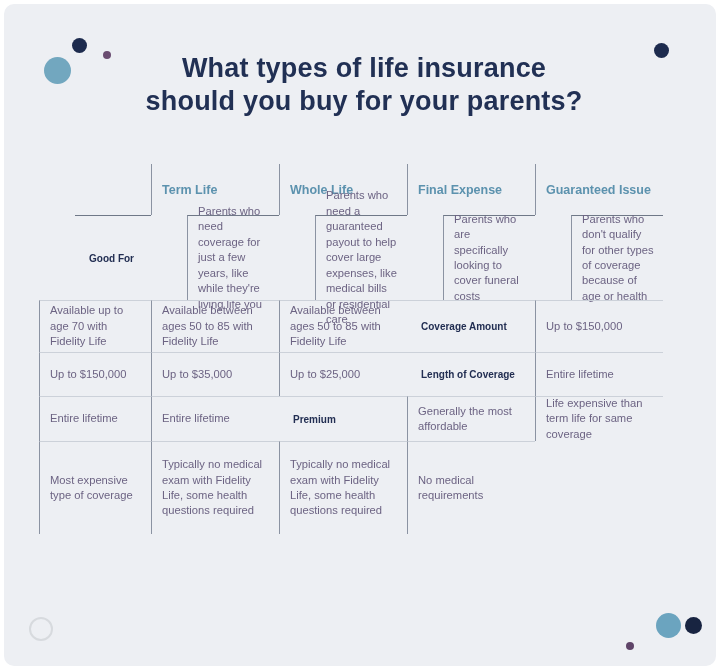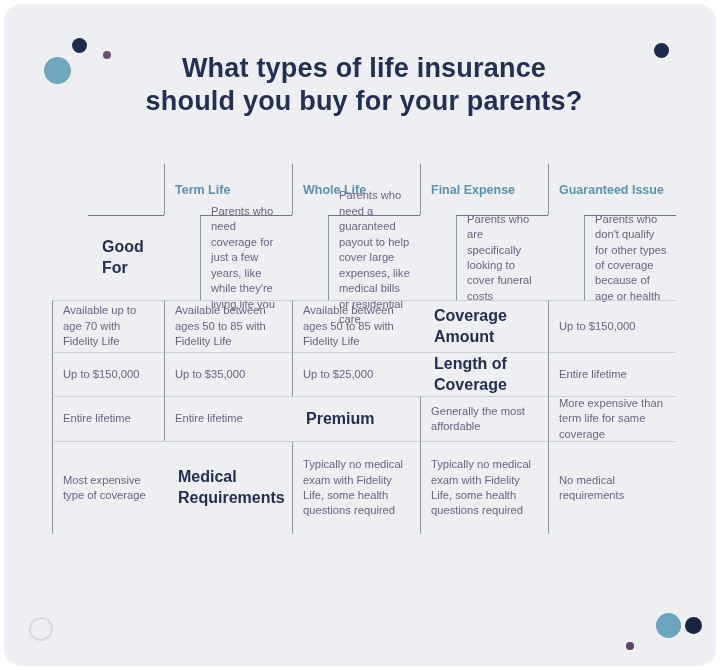--- a/index.html
+++ b/index.html
@@ -9,21 +9,21 @@
     height: 670px;
     background: #ffffff;
     font-family: "Liberation Sans", sans-serif;
     overflow: hidden;
   }
   .canvas {
     position: absolute;
     left: 4px; top: 4px;
     width: 712px; height: 662px;
     background: #edeff3;
-    border-radius: 18px;
+    border-radius: 10px;
   }
   
   .dot { position: absolute; border-radius: 50%; }
   .dot-navy-tl   { left: 68px;  top: 34px;  width: 15px; height: 15px; background: #1d2b4e; }
   .dot-plum-tl   { left: 99px;  top: 47px;  width: 8px;  height: 8px;  background: #6b4d71; }
   .dot-blue-tl   { left: 40px;  top: 53px;  width: 27px; height: 27px; background: #72a7bf; }
   .dot-navy-tr   { left: 650px; top: 39px;  width: 15px; height: 15px; background: #1d2b4e; }
   .dot-ring-bl   { left: 25px;  top: 613px; width: 24px; height: 24px; background: transparent; border: 2px solid #d7dade; box-sizing: border-box; }
   .dot-plum-br   { left: 622px; top: 638px; width: 8px;  height: 8px;  background: #5f4468; }
   .dot-blue-br   { left: 652px; top: 609px; width: 25px; height: 25px; background: #6ba4bf; }
@@ -36,42 +36,42 @@
     text-align: center;
     color: #213054;
     font-size: 27px;
     line-height: 1.22;
     font-weight: bold;
     letter-spacing: 0.2px;
   }
 
   .insurance-table {
     position: absolute;
-    left: 48px; top: 160px;
+    left: 35px; top: 160px;
     width: 624px;
     display: grid;
     grid-template-columns: 112px 128px 128px 128px 128px;
     grid-template-rows: 51px 85px 52px 44px 45px 93px 78px;
   }
   .cell {
     display: flex;
     align-items: center;
     box-sizing: border-box;
   }
   .th {
     color: #5c92ae;
     font-weight: bold;
     font-size: 12.5px;
     padding-left: 10px;
     border-left: 1.5px solid #8b93a2;
   }
   .rowlabel {
     color: #222e52;
     font-weight: bold;
-    font-size: 16px;
+    font-size: 10px;
     line-height: 1.3;
     padding-left: 14px;
     padding-right: 8px;
   }
   .td {
     color: #6c6383;
     font-size: 11.2px;
     line-height: 1.38;
     padding-left: 10px;
     padding-right: 9px;
@@ -121,22 +121,21 @@
     <div class="cell td row-line">Up to $35,000</div>
     <div class="cell td row-line">Up to $25,000</div>
 
     <div class="cell rowlabel row-line">Length of Coverage</div>
     <div class="cell td row-line">Entire lifetime</div>
     <div class="cell td row-line">Entire lifetime</div>
     <div class="cell td row-line">Entire lifetime</div>
 
     <div class="cell rowlabel row-line">Premium</div>
     <div class="cell td row-line">Generally the most affordable</div>
-    <div class="cell td row-line">More expensive than term life for same coverage</div>
+    <div class="cell td row-line">Life expensive than term life for same coverage</div>
     <div class="cell td row-line">Most expensive type of coverage</div>
 
-    <div class="cell rowlabel row-line">Medical Requirements</div>
     <div class="cell td row-line">Typically no medical exam with Fidelity Life, some health questions required</div>
     <div class="cell td row-line">Typically no medical exam with Fidelity Life, some health questions required</div>
     <div class="cell td row-line">No medical requirements</div>
   </div>
 
 </div>
 
 </body></html>

